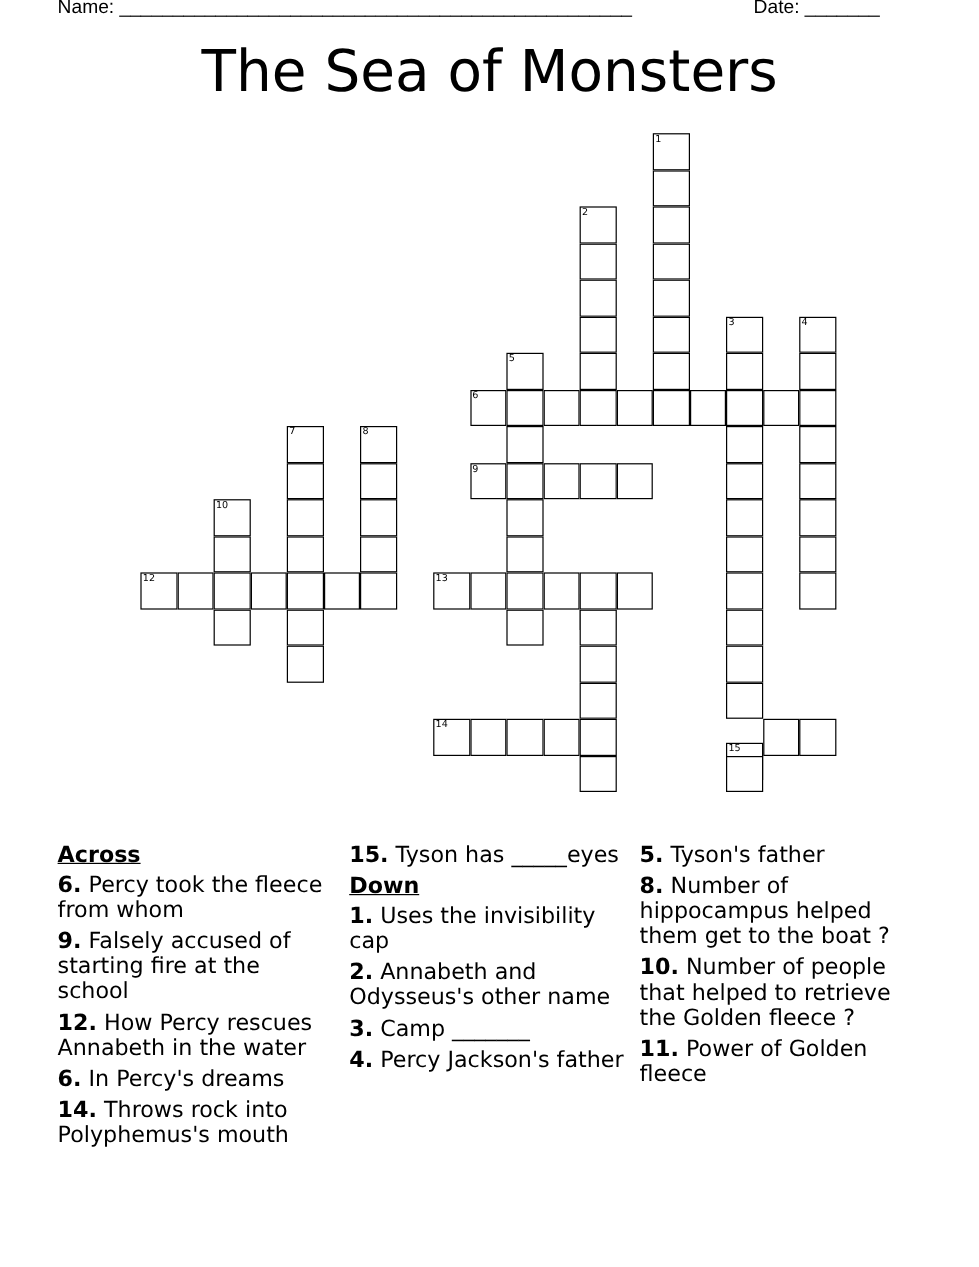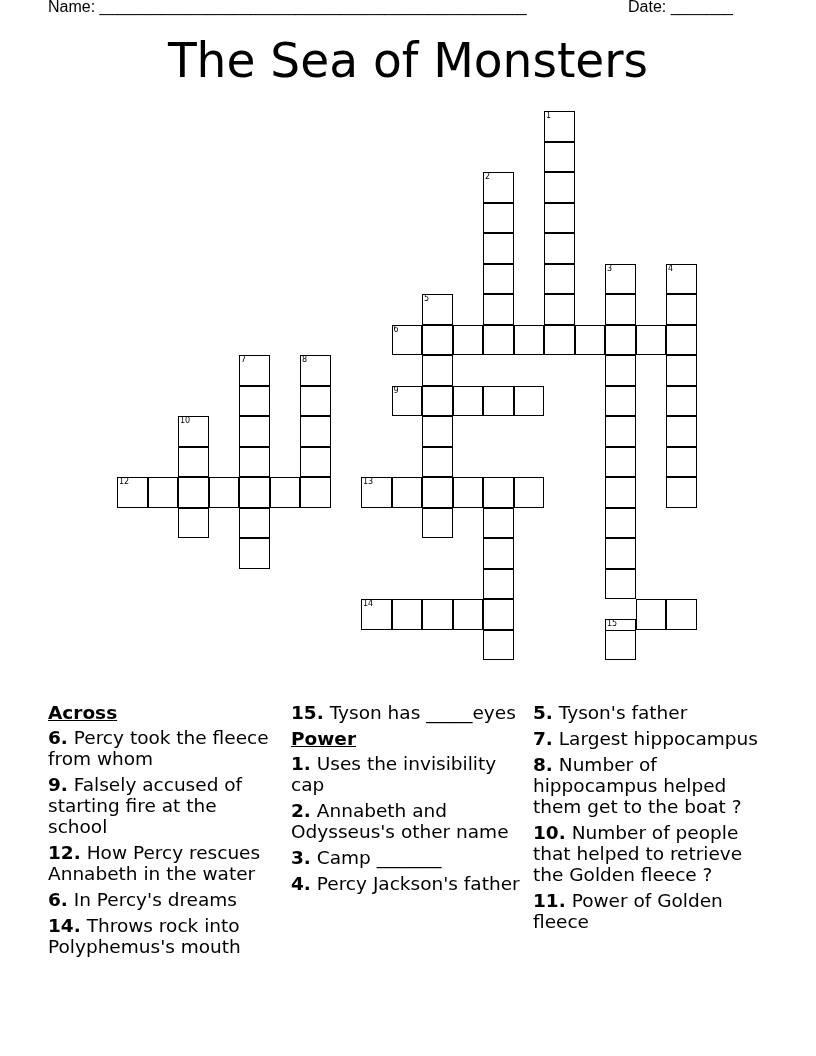--- a/index.html
+++ b/index.html
@@ -154,26 +154,25 @@
   <div class="heading">Across</div>
   <div class="clue"><b>6.</b> <span>Percy took the fleece from whom</span></div>
   <div class="clue"><b>9.</b> <span>Falsely accused of starting fire at the school</span></div>
   <div class="clue"><b>12.</b> <span>How Percy rescues Annabeth in the water</span></div>
   <div class="clue"><b>6.</b> <span>In Percy's dreams</span></div>
   <div class="clue"><b>14.</b> <span>Throws rock into Polyphemus's mouth</span></div>
 </div>
 
 <div class="clues col2">
   <div class="clue"><b>15.</b> <span>Tyson has _____eyes</span></div>
-  <div class="heading">Power</div>
+  <div class="heading">Down</div>
   <div class="clue"><b>1.</b> <span>Uses the invisibility cap</span></div>
   <div class="clue"><b>2.</b> <span>Annabeth and Odysseus's other name</span></div>
   <div class="clue"><b>3.</b> <span>Camp _______</span></div>
   <div class="clue"><b>4.</b> <span>Percy Jackson's father</span></div>
 </div>
 
 <div class="clues col3">
   <div class="clue"><b>5.</b> <span>Tyson's father</span></div>
-  <div class="clue"><b>7.</b> <span>Largest hippocampus</span></div>
   <div class="clue"><b>8.</b> <span>Number of hippocampus helped them get to the boat ?</span></div>
   <div class="clue"><b>10.</b> <span>Number of people that helped to retrieve the Golden fleece ?</span></div>
   <div class="clue"><b>11.</b> <span>Power of Golden fleece</span></div>
 </div>
 
 </body></html>

